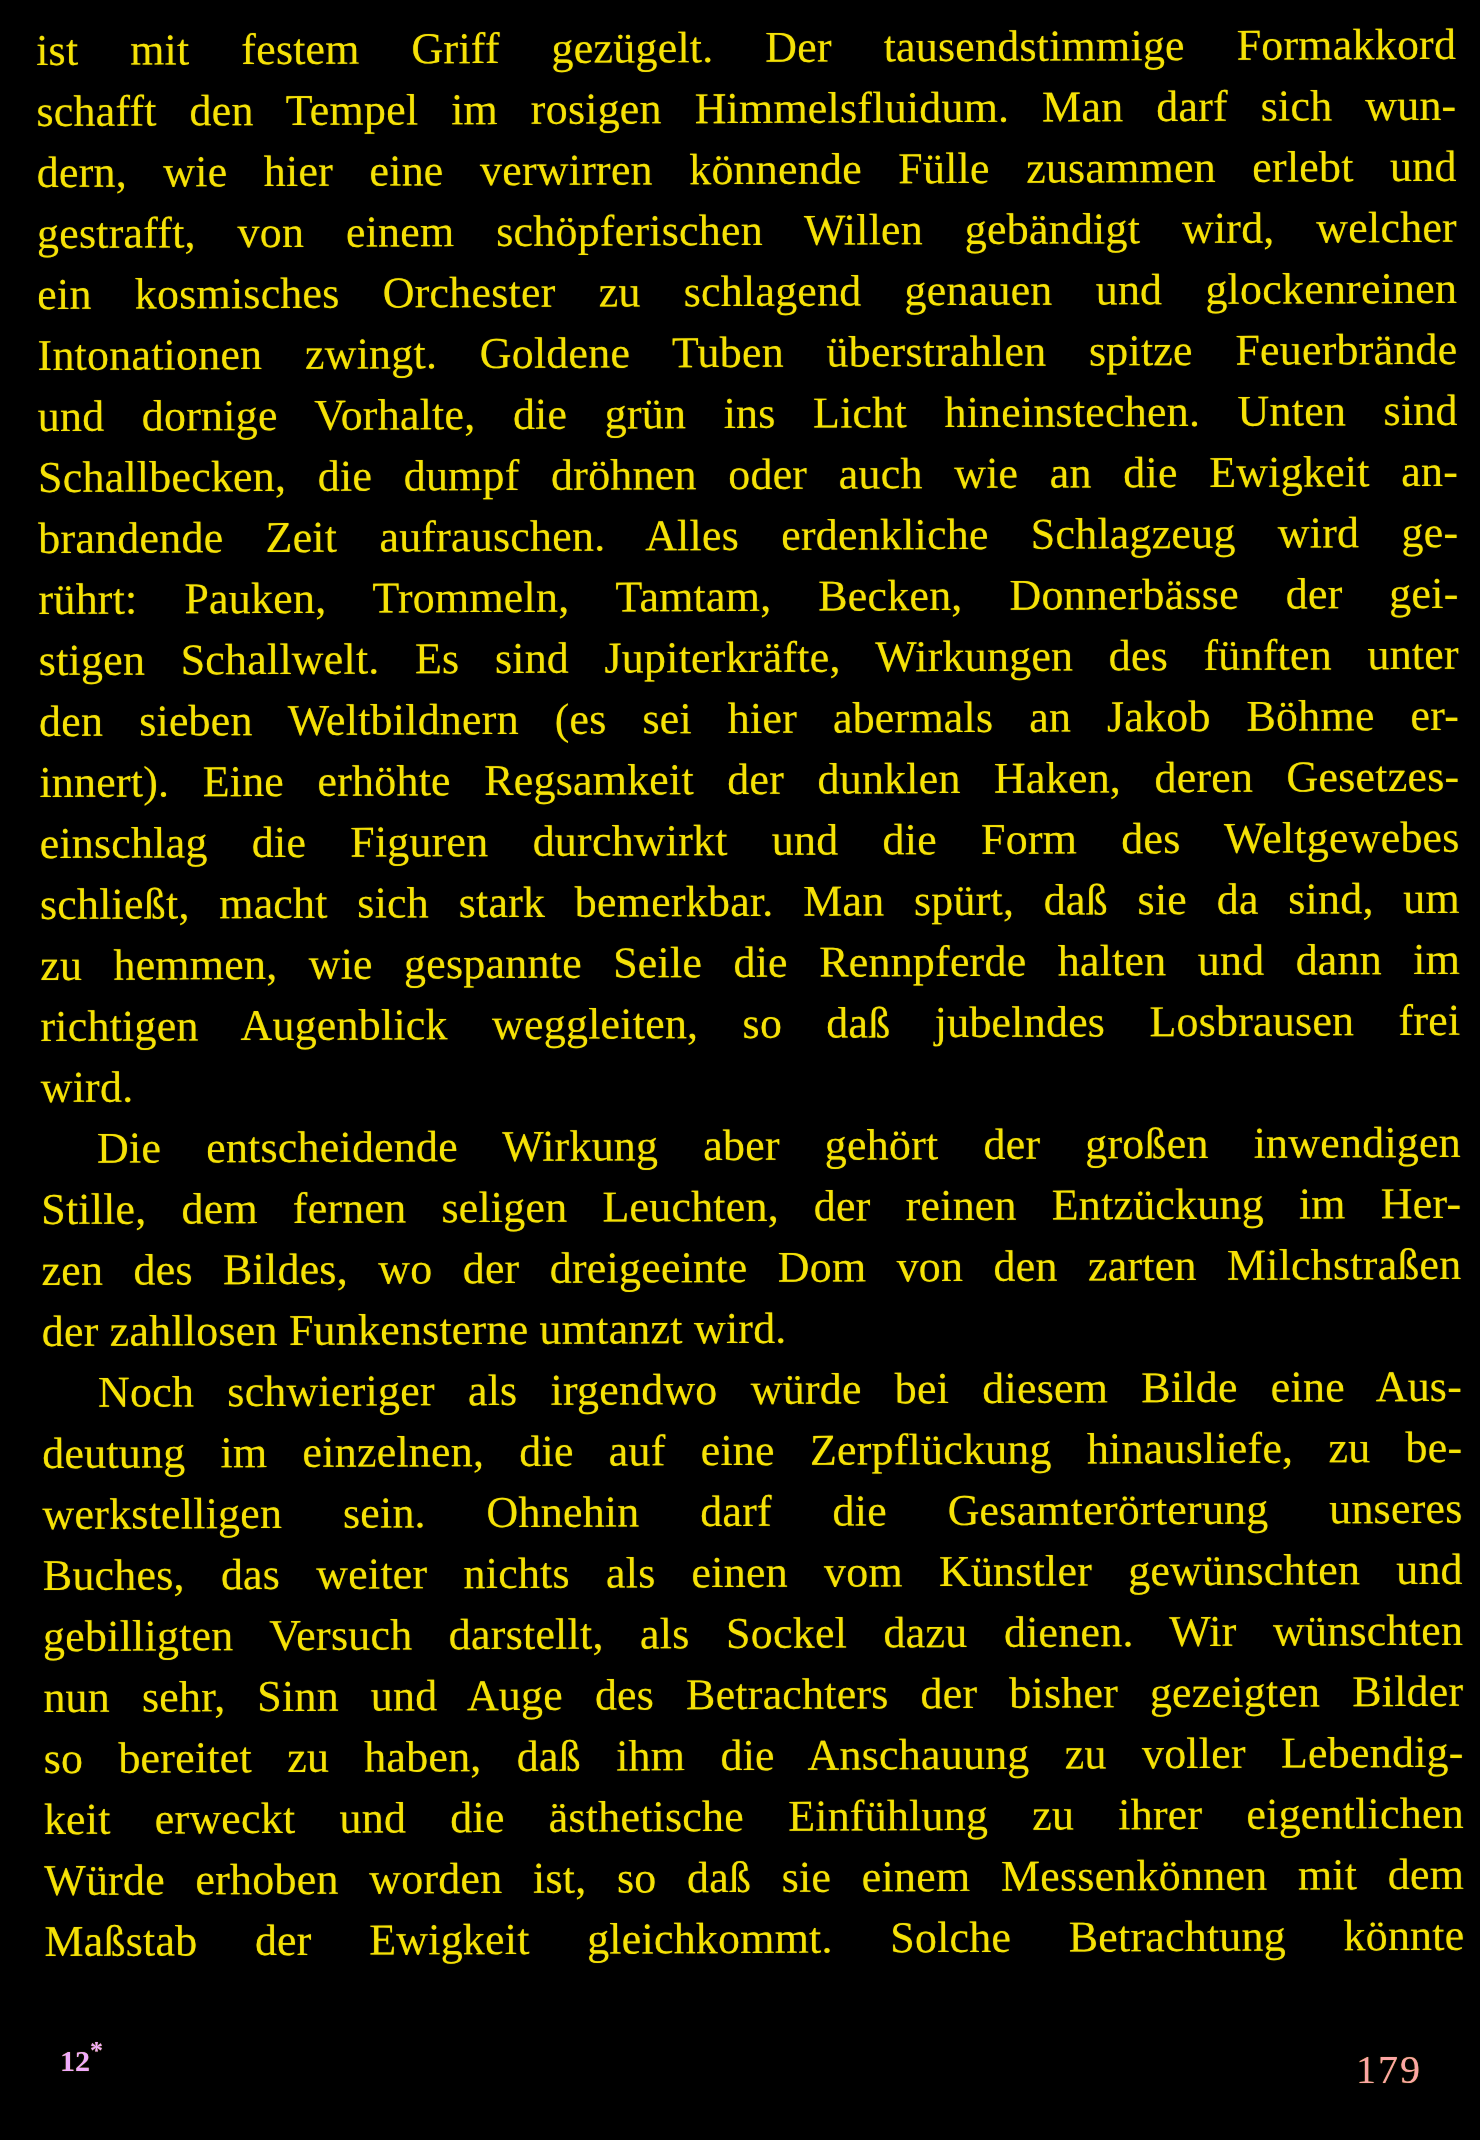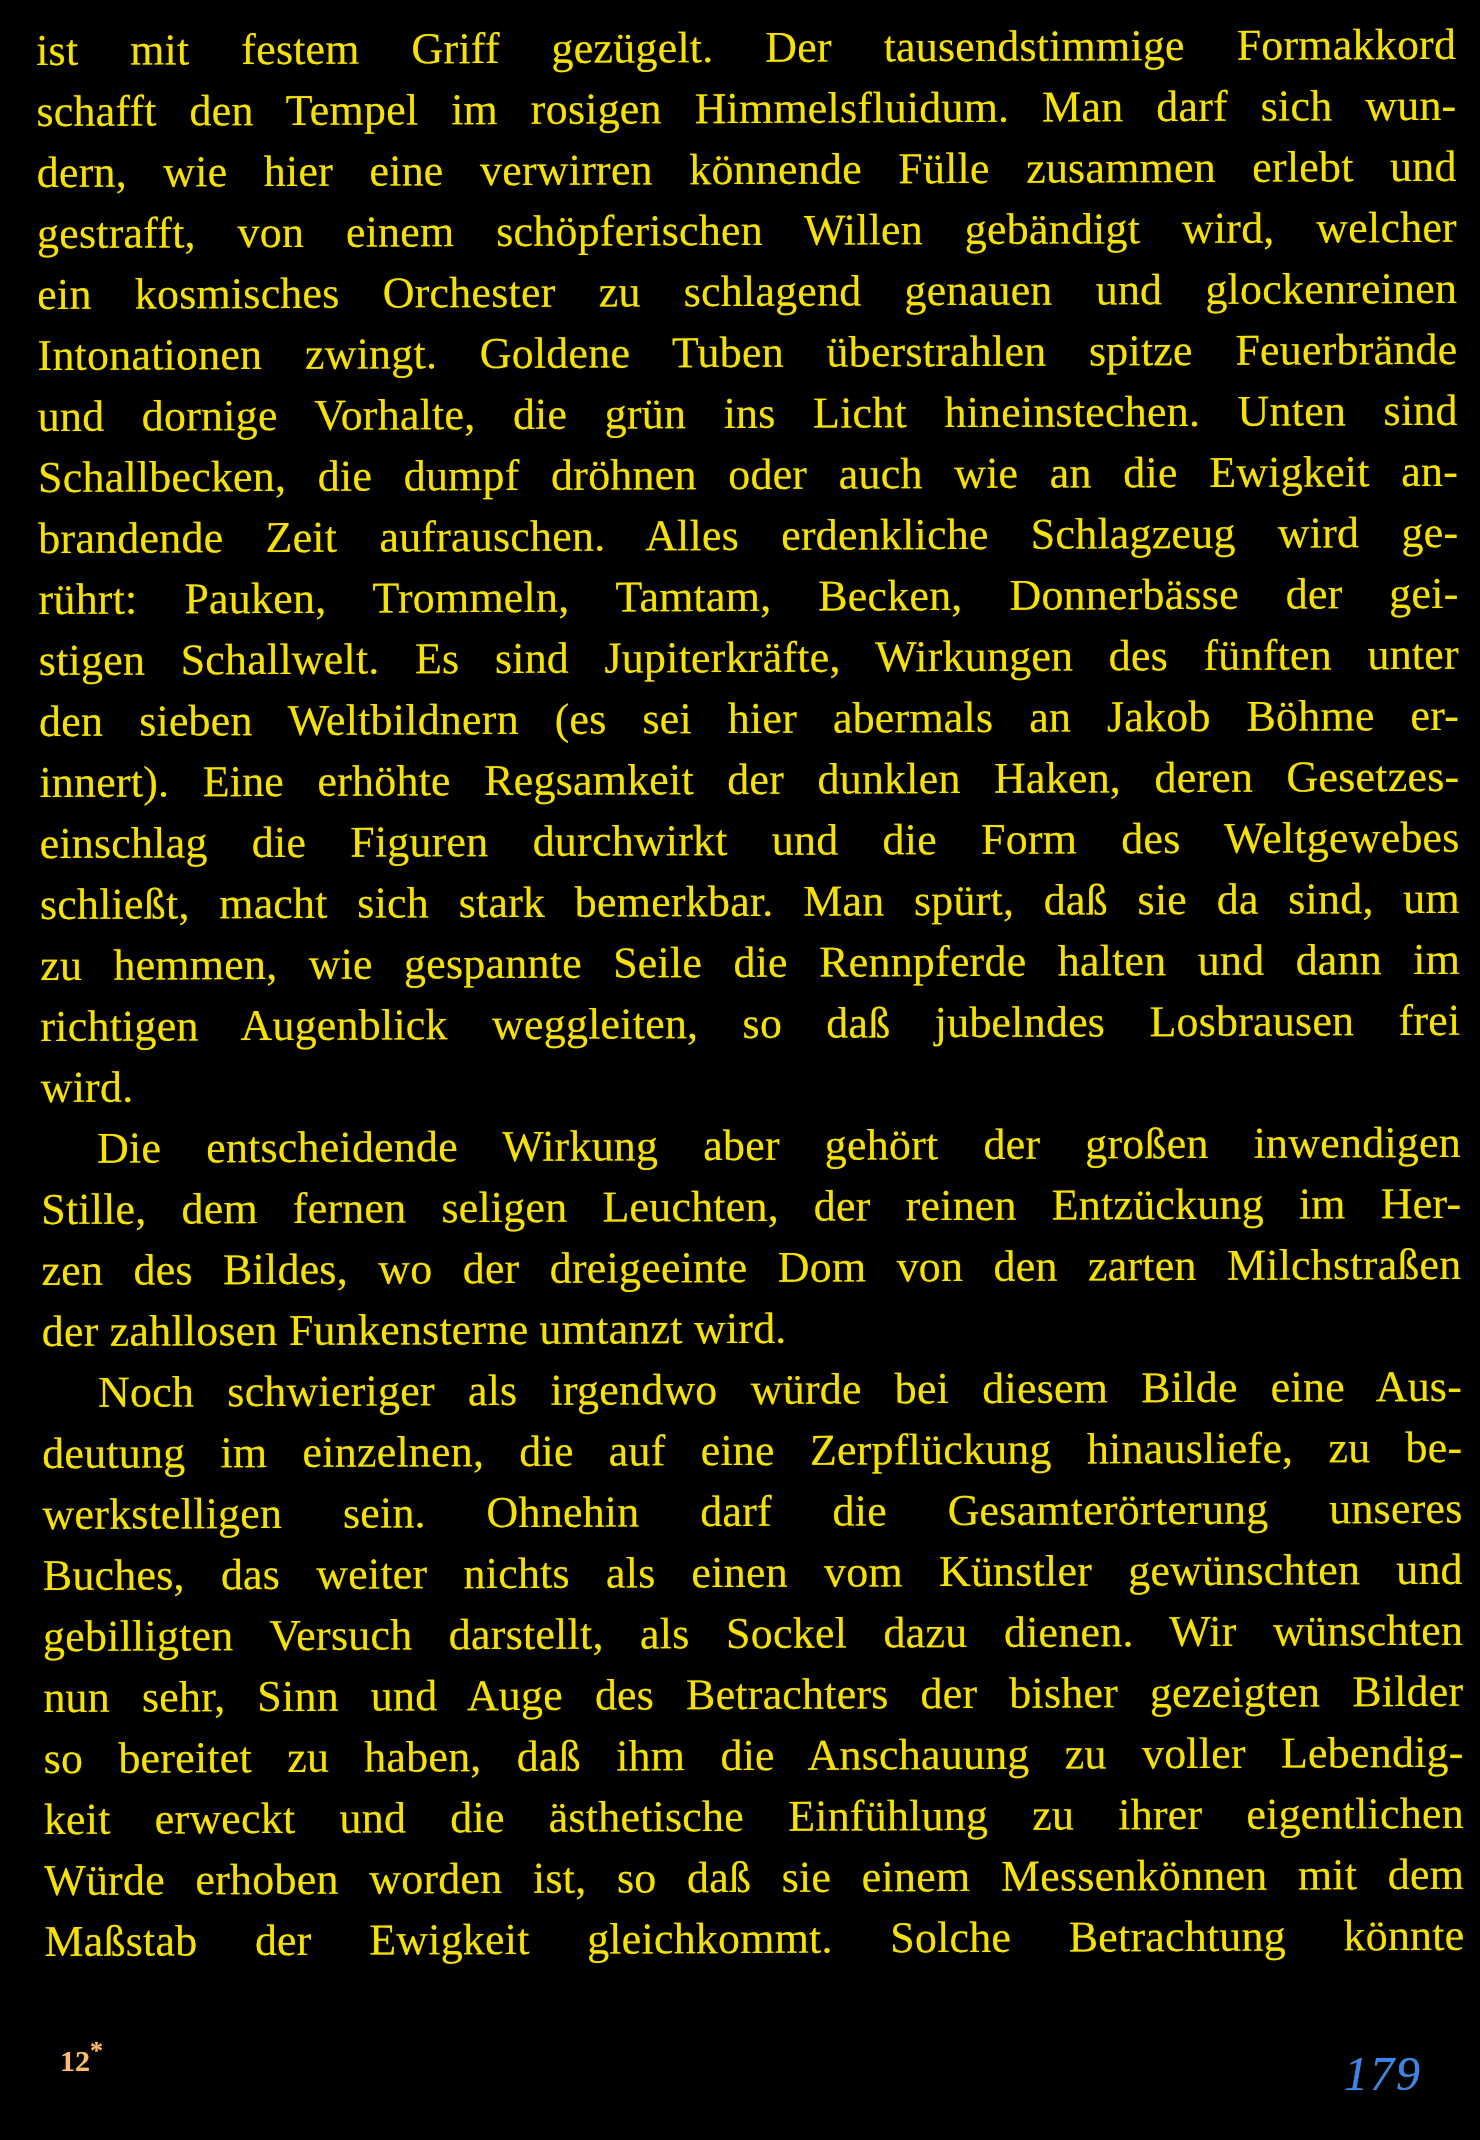--- a/index.html
+++ b/index.html
@@ -42,38 +42,37 @@
   .line.j {
     text-align-last: justify;
   }
   .line.indent {
     text-indent: 56px;
   }
   .footer-sig {
     position: absolute;
     left: 60px;
     top: 2036px;
-    color: #fdba74;
+    color: #f0abfc;
     font-size: 30px;
     font-weight: bold;
     text-shadow: 0 0 1px rgba(245, 225, 6, 0.55);
   }
   .footer-sig .star {
     font-size: 26px;
     vertical-align: 12px;
   }
   .footer-page-number {
     position: absolute;
     right: 58px;
     top: 2046px;
-    color: #3b82f6;
-    font-size: 48px;
+    color: #fca5a5;
+    font-size: 40px;
     letter-spacing: 2px;
     text-shadow: 0 0 1px rgba(245, 225, 6, 0.55);
-    font-style: italic;
   }
 </style>
 </head>
 <body>
 
 <div class="page">
 
   <div class="text-block">
 
   <div class="line j">ist mit festem Griff gezügelt. Der tausendstimmige Formakkord</div>

